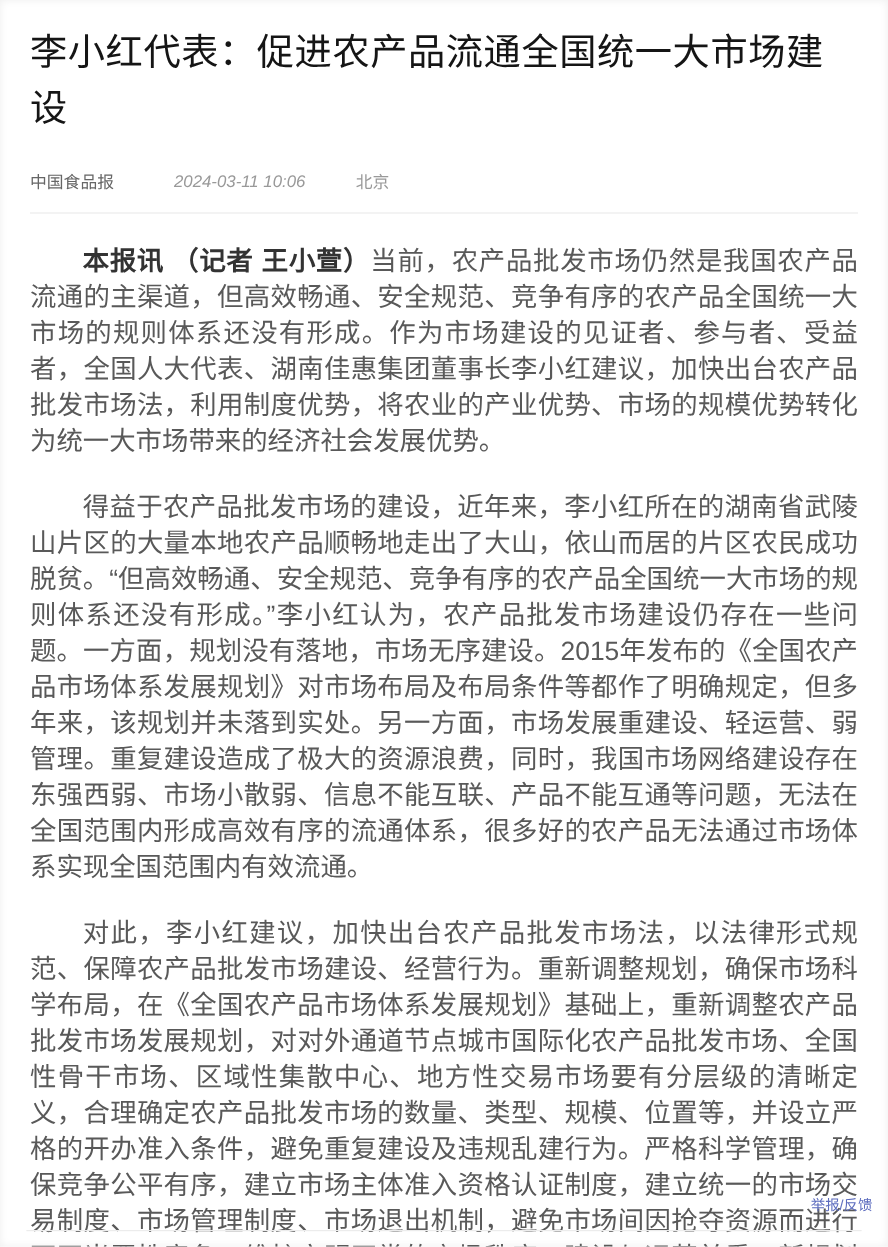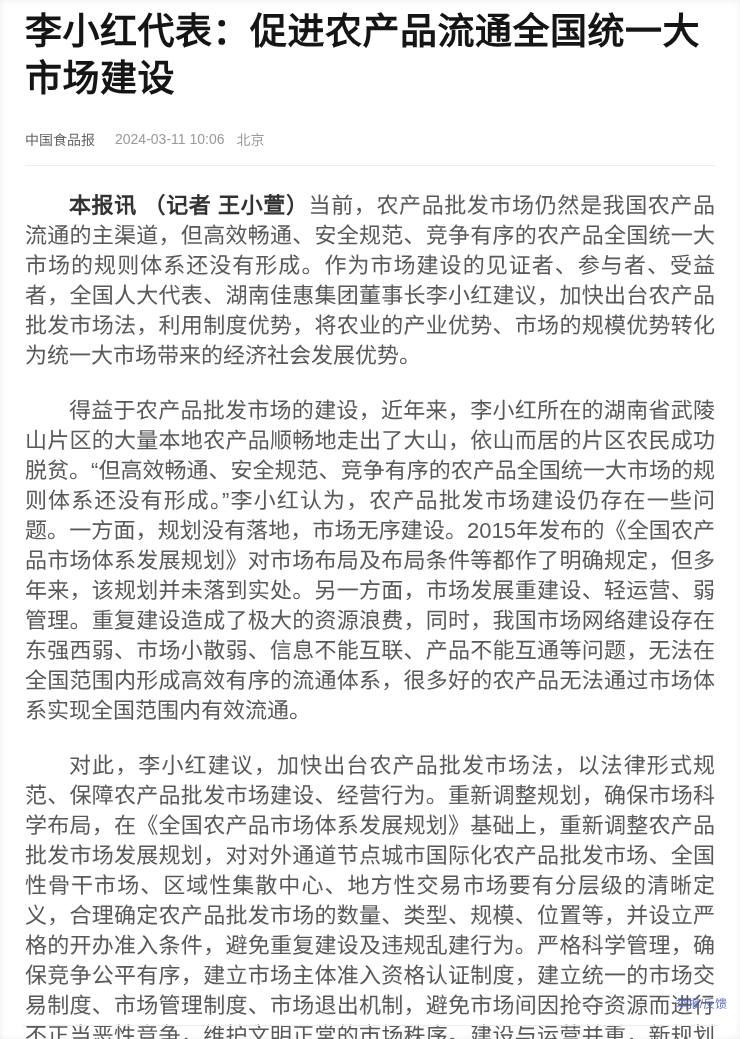--- a/index.html
+++ b/index.html
@@ -13,40 +13,41 @@
     width: 740px;
     height: 1039px;
     background: #ffffff;
     overflow: hidden;
     box-shadow: inset 0 0 7px rgba(0,0,0,0.07);
   }
   .content {
     padding: 0 25px;
   }
   .article-title {
-    margin-top: 8px;
-    font-size: 37px;
+    margin-top: 20px;
+    font-size: 31px;
     line-height: 47px;
-    font-weight: 700;
+    font-weight: 400;
     color: #151515;
     letter-spacing: 0.5px;
   }
   .meta {
     margin-top: 27px;
     font-size: 14px;
     color: #999999;
     display: flex;
     align-items: center;
+    gap: 30px;
   }
   .meta .source {
     color: #666666;
     margin-right: 20px;
     cursor: pointer;
   }
-  .meta .datetime { margin-right: 12px; }
+  .meta .datetime { margin-right: 12px; font-style: italic; }
   .divider {
     border: none;
     border-top: 1px solid #ececec;
     margin-top: 16px;
   }
   .article-body {
     margin-top: 2px;
     font-size: 22px;
     line-height: 30px;
     color: #595959;

